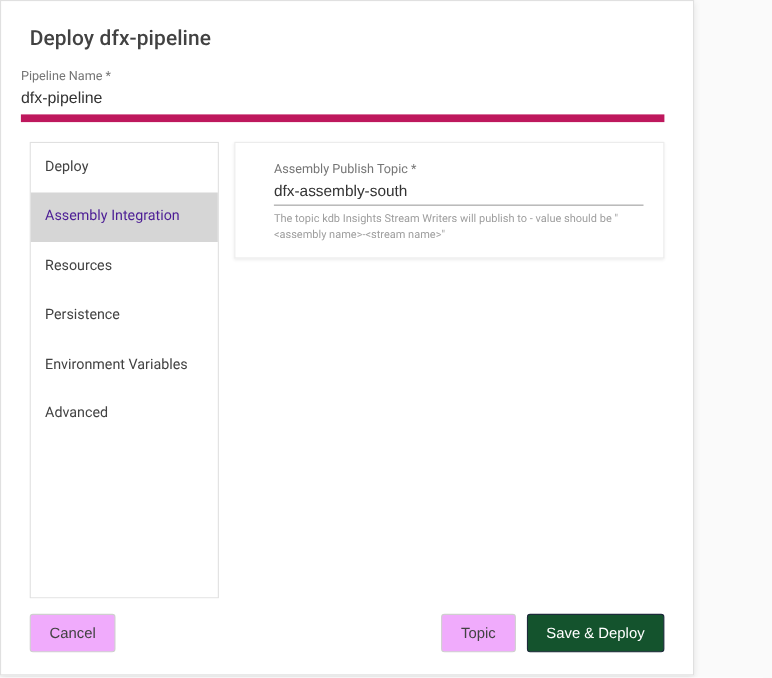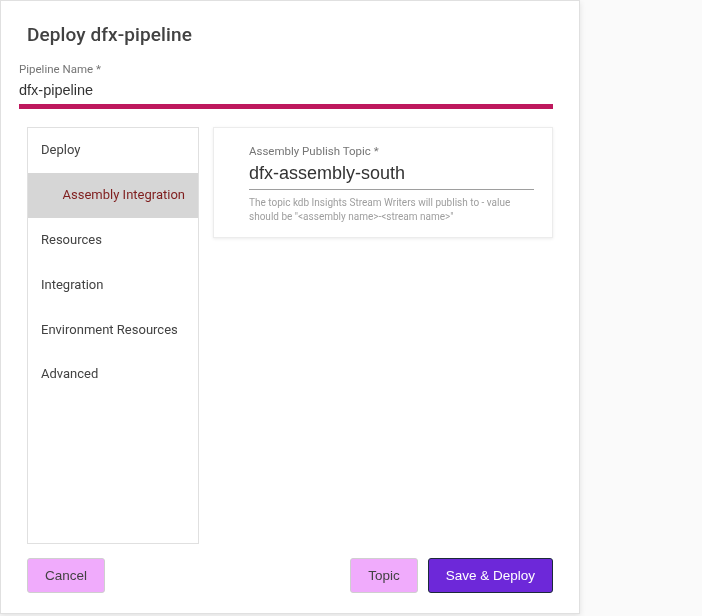--- a/index.html
+++ b/index.html
@@ -5,21 +5,21 @@
     * { box-sizing: border-box; margin: 0; padding: 0; }
     body {
       font-family: -apple-system, BlinkMacSystemFont, "Segoe UI", Roboto, Arial, sans-serif;
       background: #fafafa;
       width: 702px;
       height: 616px;
       position: relative;
     }
     .dialog {
       background: #fff;
-      width: 580px;
+      width: 631px;
       height: 614px;
       border: 1px solid #e0e0e0;
       box-shadow: 0 2px 6px rgba(0,0,0,0.1);
       display: flex;
       flex-direction: column;
       position: relative;
     }
     .dialog-header {
       padding: 22px 26px 10px 26px;
     }
@@ -34,21 +34,21 @@
     }
     .field-label {
       font-size: 11.5px;
       color: #757575;
       display: block;
       margin-bottom: 2px;
     }
     .field-input {
       width: 100%;
       border: none;
-      border-bottom: 5px solid #be185d;
+      border-bottom: 7px solid #be185d;
       font-size: 14.5px;
       color: #333;
       padding: 4px 0 6px 0;
       background: transparent;
       outline: none;
     }
     .body {
       display: flex;
       padding: 18px 26px 0 26px;
       flex: 1;
@@ -66,22 +66,21 @@
     .tab {
       font-size: 13px;
       color: #424242;
       padding: 14px 13px;
       cursor: pointer;
       border-bottom: none;
       line-height: 1.3;
     }
     .tab.active {
       background: #d6d6d6;
-      color: #7f1d1d;
-      text-align: right;
+      color: #4c1d95;
     }
     .content {
       flex: 1;
       padding-left: 14px;
     }
     .card {
       background: #fff;
       border: 1px solid #ececec;
       box-shadow: 0 1px 3px rgba(0,0,0,0.08);
       padding: 16px 18px 14px 35px;
@@ -89,21 +88,21 @@
     .card-field-label {
       font-size: 11.5px;
       color: #757575;
       display: block;
       margin-bottom: 2px;
     }
     .card-field-input {
       width: 100%;
       border: none;
       border-bottom: 1px solid #9e9e9e;
-      font-size: 18px;
+      font-size: 14px;
       color: #333;
       padding: 3px 0 5px 0;
       background: transparent;
       outline: none;
     }
     .help-text {
       font-size: 10px;
       color: #9e9e9e;
       margin-top: 6px;
       line-height: 1.35;
@@ -124,21 +123,21 @@
       border-radius: 3px;
       cursor: pointer;
       font-weight: 500;
     }
     .btn-secondary {
       background: #f0abfc;
       color: #424242;
       border: 1px solid #cfcfcf;
     }
     .btn-primary {
-      background: #6d28d9;
+      background: #14532d;
       color: #fff;
       border: 1px solid #1c2a3a;
     }
   </style>
 </head>
 <body>
 
 <div class="dialog">
   <div class="dialog-header">
     <h2 class="dialog-title">Deploy dfx-pipeline</h2>
@@ -147,22 +146,22 @@
   <div class="header-field">
     <label class="field-label">Pipeline Name *</label>
     <input class="field-input" type="text" value="dfx-pipeline" style="">
   </div>
 
   <div class="body">
     <div class="sidebar">
       <div class="tab">Deploy</div>
       <div class="tab active">Assembly Integration</div>
       <div class="tab">Resources</div>
-      <div class="tab">Integration</div>
-      <div class="tab">Environment Resources</div>
+      <div class="tab">Persistence</div>
+      <div class="tab">Environment Variables</div>
       <div class="tab">Advanced</div>
     </div>
 
     <div class="content">
       <div class="card">
         <label class="card-field-label">Assembly Publish Topic *</label>
         <input class="card-field-input" type="text" value="dfx-assembly-south" style="">
         <div class="help-text">The topic kdb Insights Stream Writers will publish to - value should be "&lt;assembly name&gt;-&lt;stream name&gt;"</div>
       </div>
     </div>

